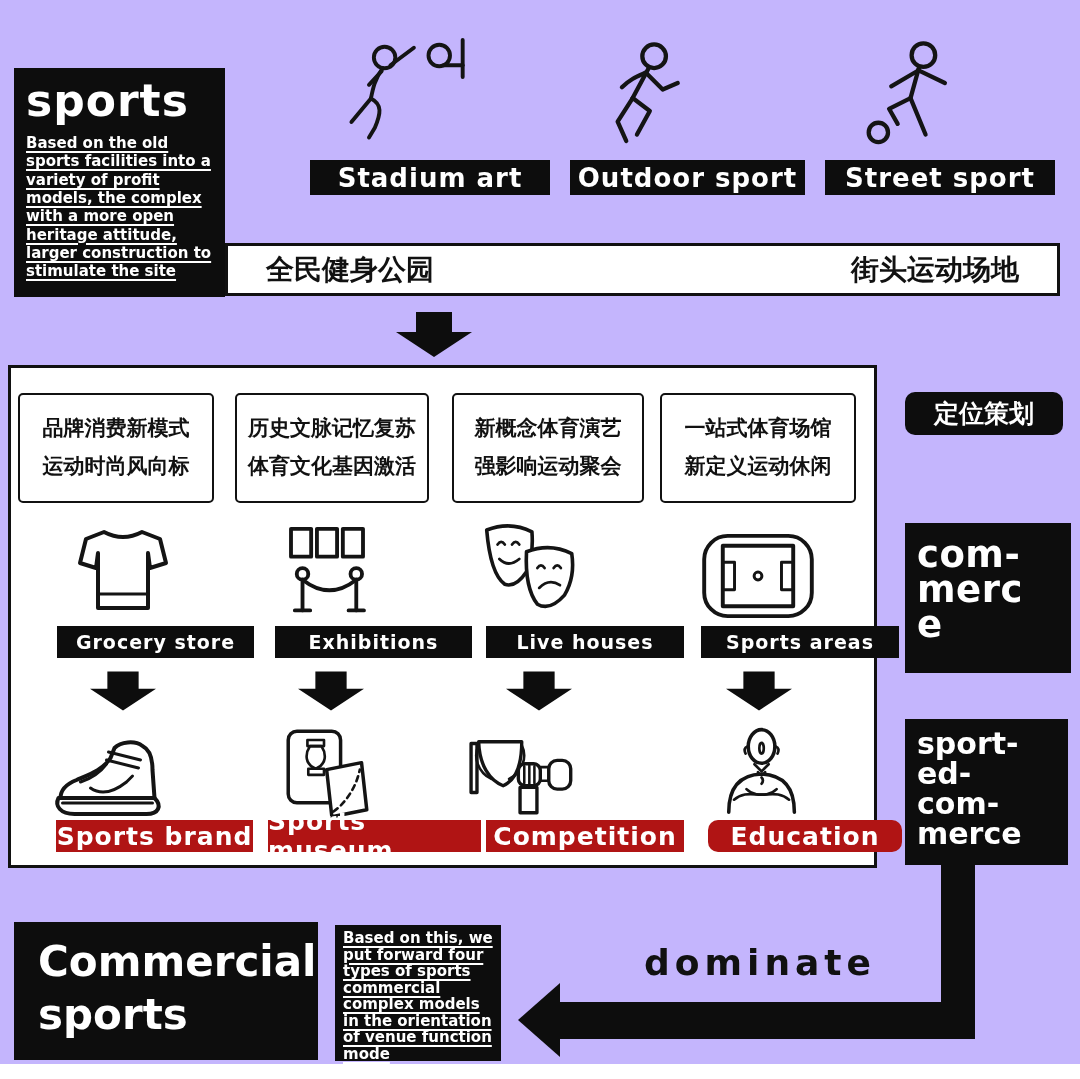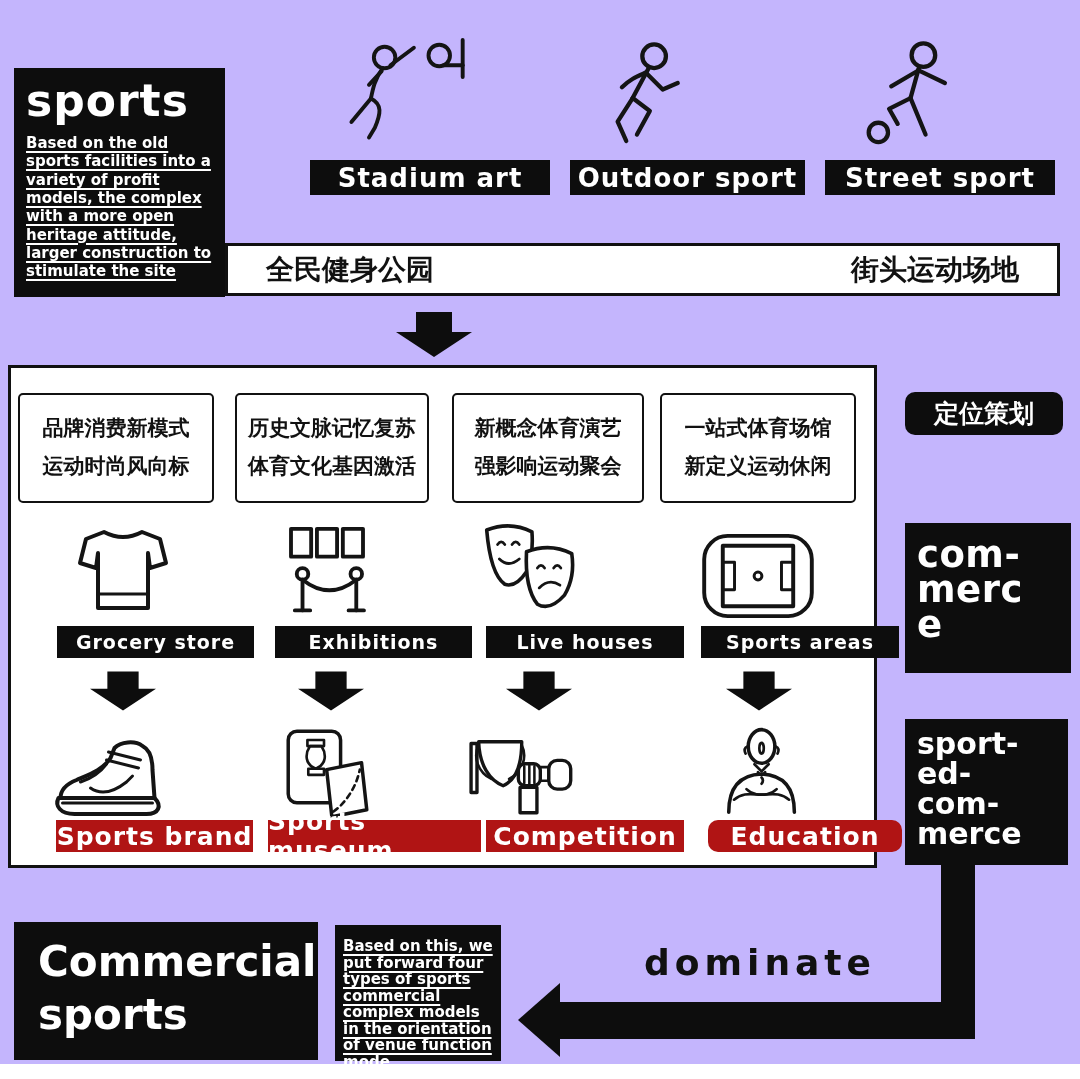--- a/index.html
+++ b/index.html
@@ -42,21 +42,21 @@
   #sported-box{left:905px;top:719px;width:163px;height:146px;padding:10px 12px;
        font-size:30px;font-weight:800;line-height:1.0;}
   #arrow-vbar{left:941px;top:864px;width:34px;height:175px;background:var(--black);}
   #arrow-hbar{left:556px;top:1002px;width:419px;height:37px;background:var(--black);}
   #arrow-head{left:518px;top:983px;width:0;height:0;border-top:37px solid transparent;
        border-bottom:37px solid transparent;border-right:42px solid var(--black);}
   #dominate{left:630px;top:942px;width:260px;text-align:center;font-size:36px;font-weight:600;
        letter-spacing:5px;}
   #commercial-box{left:14px;top:922px;width:304px;height:138px;padding:14px 24px;
        font-size:42px;font-weight:800;line-height:1.25;}
-  #note-box{left:335px;top:925px;width:166px;height:136px;padding:13px 8px;
+  #note-box{left:335px;top:925px;width:166px;height:136px;padding:5px 8px;
        font-size:15px;font-weight:700;line-height:1.1;}
 </style>
 </head>
 <body>
 
 <div id="canvas">
 
   <div id="sports-box" class="abs blackbox">
     <div id="sports-title">sports</div>
     <div id="sports-desc" class="ul">Based on the old sports facilities into a variety of profit models, the complex with a more open heritage attitude, larger construction to stimulate the site</div>

